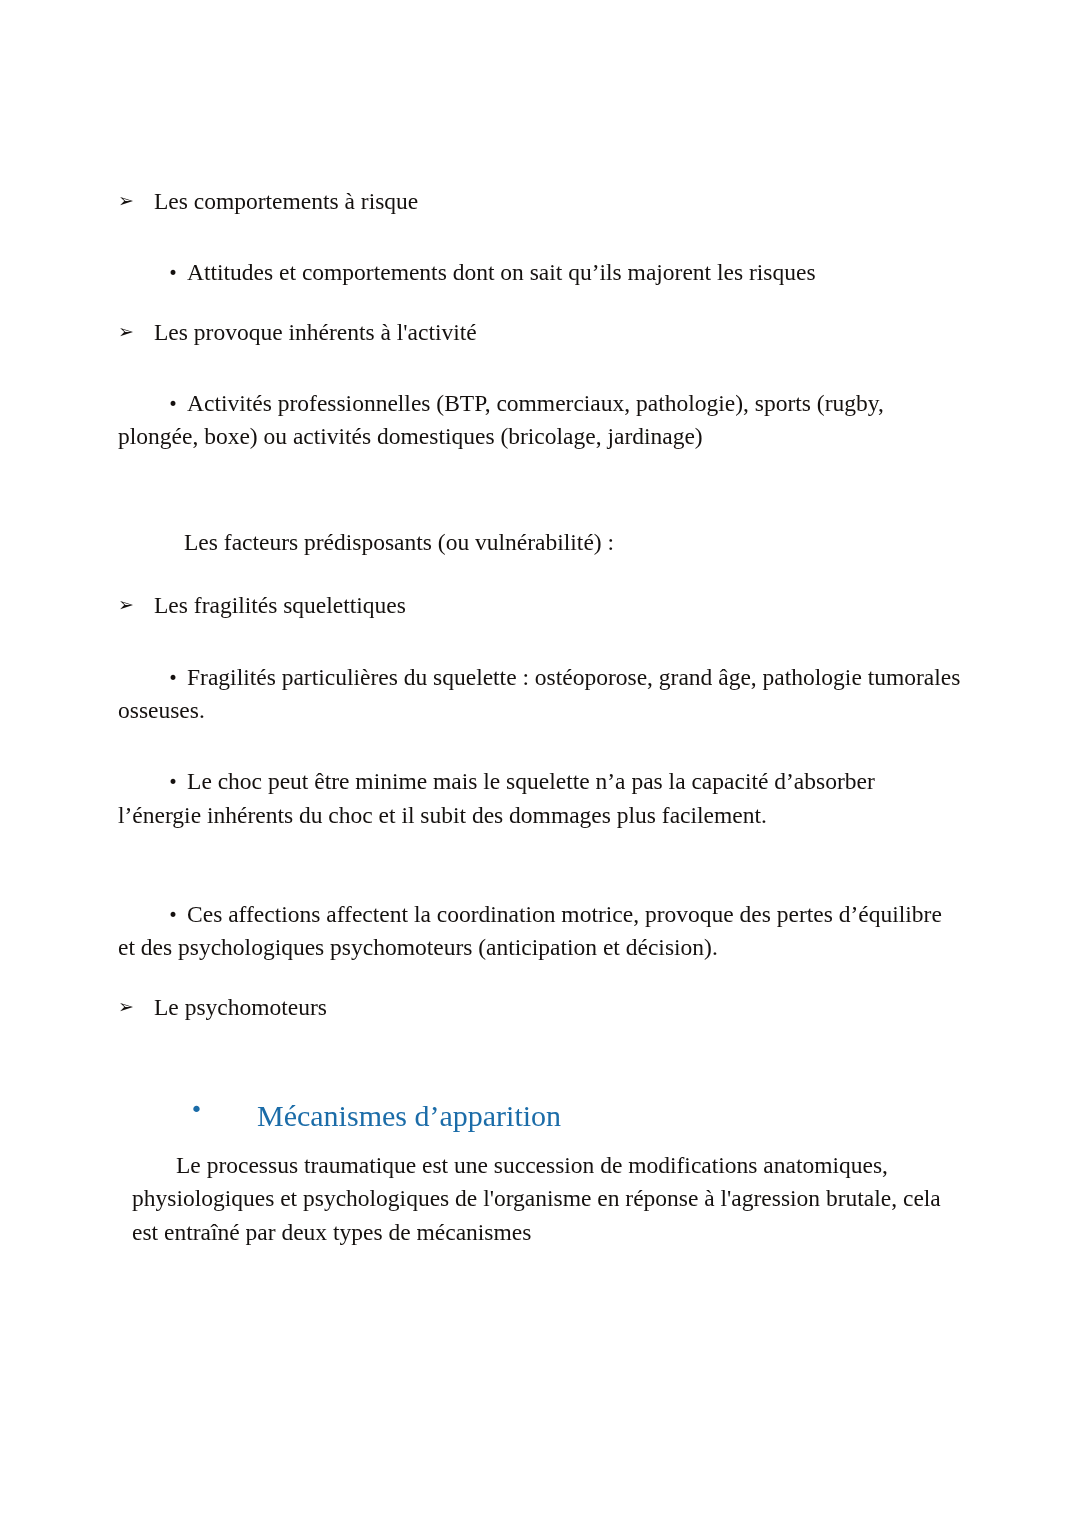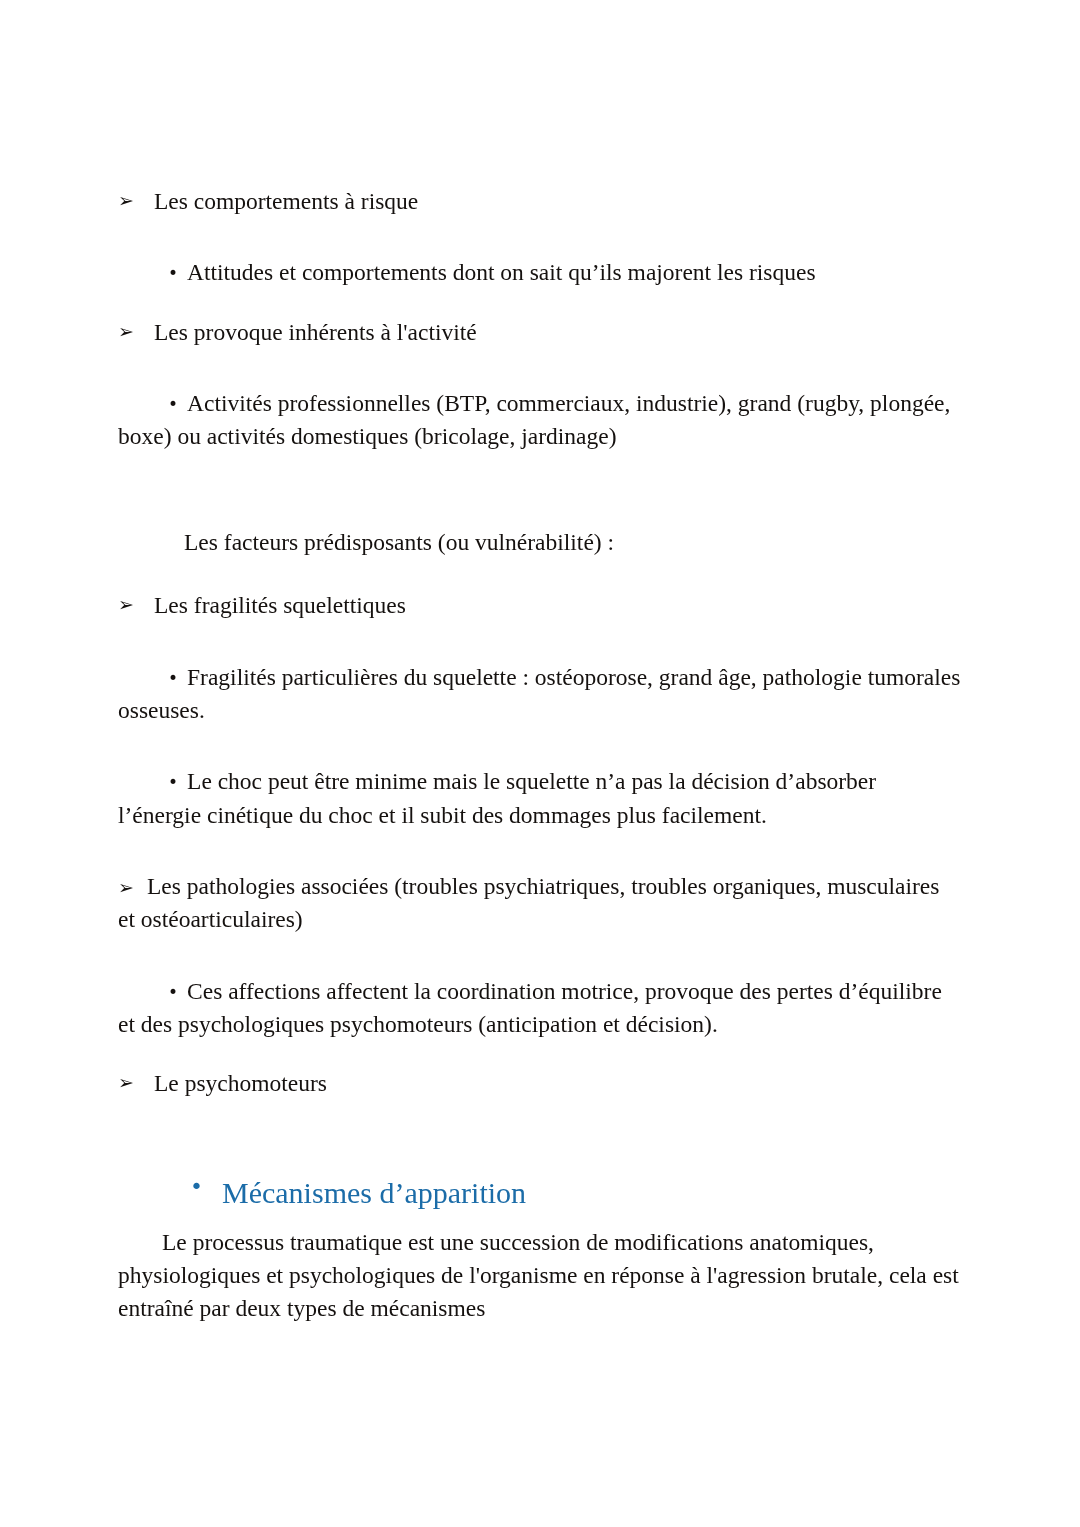--- a/index.html
+++ b/index.html
@@ -93,25 +93,25 @@
   .blue-heading .blue-dot {
     position: absolute;
     left: 72px;
     top: 0;
     font-family: "DejaVu Sans", sans-serif;
     font-size: 22px;
     color: #1b6ca8;
   }
   .blue-heading .blue-text {
     display: inline-block;
-    margin-left: 32px;
+    margin-left: 67px;
   }
 
   .body-para {
-    margin: 0;
+    margin: 14px;
     text-indent: 44px;
   }
 </style>
 </head>
 <body>
 
 <div class="page">
 
   <div class="block arrow-item">
     <span class="arrow-glyph">➢</span>
@@ -127,21 +127,21 @@
   <div class="spacer-sm"></div>
 
   <div class="block arrow-item">
     <span class="arrow-glyph">➢</span>
     <span>Les provoque inhérents à l'activité</span>
   </div>
 
   <div class="spacer-sm"></div>
 
   <div class="block dot-item">
-    <span class="dot-glyph">•</span><span>Activités professionnelles (BTP, commerciaux, industrie), grand (rugby, plongée, boxe) ou activités domestiques (bricolage, jardinage)</span>
+    <span class="dot-glyph">•</span><span>Activités professionnelles (BTP, commerciaux, pathologie), sports (rugby, plongée, boxe) ou activités domestiques (bricolage, jardinage)</span>
   </div>
 
   <div class="spacer-lg"></div>
 
   <div class="block sub-title">Les facteurs prédisposants (ou vulnérabilité) :</div>
 
   <div class="spacer-sm"></div>
 
   <div class="block arrow-item">
     <span class="arrow-glyph">➢</span>
@@ -150,28 +150,25 @@
 
   <div class="spacer-sm"></div>
 
   <div class="block dot-item">
     <span class="dot-glyph">•</span><span>Fragilités particulières du squelette : ostéoporose, grand âge, pathologie tumorales osseuses.</span>
   </div>
 
   <div class="spacer-sm"></div>
 
   <div class="block dot-item">
-    <span class="dot-glyph">•</span><span>Le choc peut être minime mais le squelette n’a pas la décision d’absorber l’énergie cinétique du choc et il subit des dommages plus facilement.</span>
+    <span class="dot-glyph">•</span><span>Le choc peut être minime mais le squelette n’a pas la capacité d’absorber l’énergie inhérents du choc et il subit des dommages plus facilement.</span>
   </div>
 
   <div class="spacer-md"></div>
 
-  <div class="block arrow-item hang">
-    <span class="arrow-glyph">➢</span><span>Les pathologies associées (troubles psychiatriques, troubles organiques, musculaires et ostéoarticulaires)</span>
-  </div>
 
   <div class="spacer-sm"></div>
 
   <div class="block dot-item">
     <span class="dot-glyph">•</span><span>Ces affections affectent la coordination motrice, provoque des pertes d’équilibre et des psychologiques psychomoteurs (anticipation et décision).</span>
   </div>
 
   <div class="spacer-sm"></div>
 
   <div class="block arrow-item">

